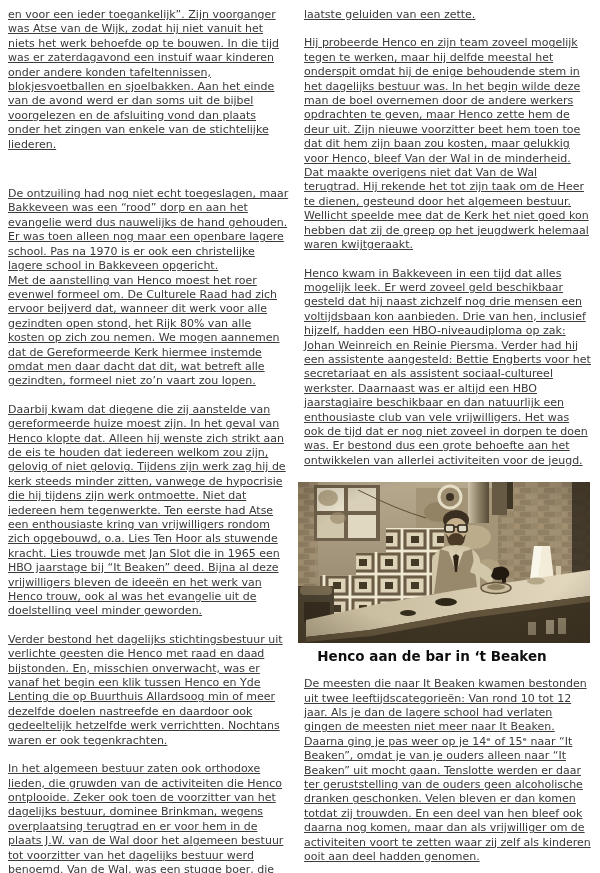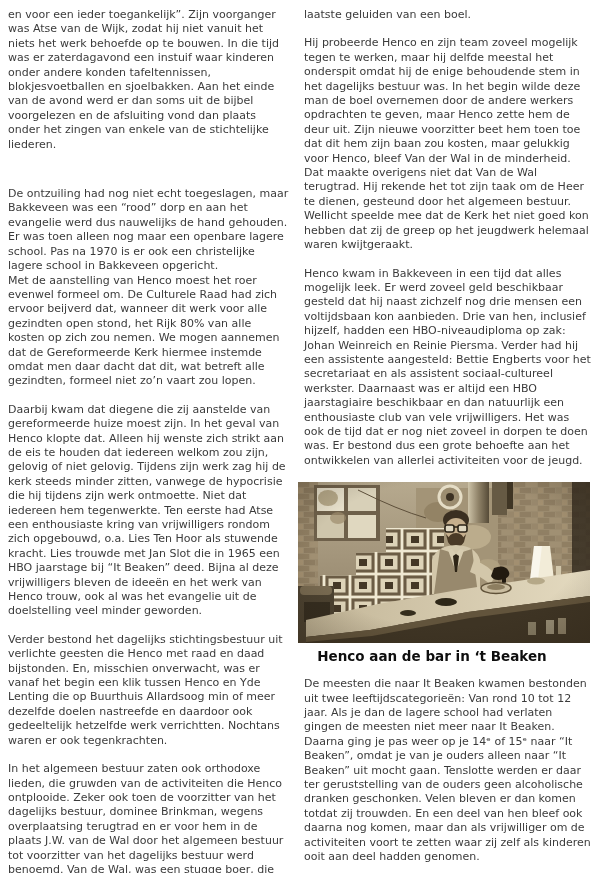--- a/index.html
+++ b/index.html
@@ -19,21 +19,21 @@
     box-sizing: border-box;
     width: 600px;
   }
   .col {
     font-size: 11px;
     line-height: 14.4px;
     text-align: left;
   }
   .col-left  { width: 281px; }
   .col-right { width: 288px; }
-  .col p { margin: 0 0 14px 0; }
+  .col p { margin: 0 0 14px 0; text-decoration: underline; }
   .col p.joined { margin-bottom: 0; margin-top: 35px; }
   figure.photo-figure {
     margin: 1px 0 12px -6px;
     width: 268px;
   }
   .photo-frame {
     width: 292px; height: 161px;
     overflow: hidden;
     line-height: 0;
   }
@@ -54,21 +54,21 @@
   <div class="col col-left">
     <p>en  voor een ieder toegankelijk”. Zijn voorganger was Atse van de Wijk, zodat hij niet vanuit het niets het werk behoefde op te bouwen. In die tijd was er zaterdagavond een instuif waar kinderen onder andere konden tafeltennissen, blokjesvoetballen en sjoelbakken. Aan het einde van de avond werd er dan soms uit de bijbel voorgelezen en de afsluiting vond dan plaats onder het zingen van enkele van de stichtelijke liederen.</p>
     <p class="joined">De ontzuiling had nog niet echt toegeslagen, maar Bakkeveen was een “rood” dorp en aan het evangelie werd dus nauwelijks de hand gehouden. Er was toen alleen nog maar een openbare lagere school. Pas na 1970 is er ook een christelijke lagere school in Bakkeveen opgericht.</p>
     <p>Met de aanstelling van Henco moest het roer evenwel formeel om. De Culturele Raad had zich ervoor beijverd dat, wanneer dit werk voor alle gezindten open stond, het Rijk 80% van alle kosten op zich zou nemen. We mogen aannemen dat de Gereformeerde Kerk hiermee instemde omdat men daar dacht dat dit, wat betreft alle gezindten, formeel niet zo’n vaart zou lopen.</p>
     <p>Daarbij kwam dat diegene die zij aanstelde van gereformeerde huize moest zijn. In het geval van Henco klopte dat. Alleen hij wenste zich strikt aan de eis te houden dat iedereen welkom zou zijn, gelovig of niet gelovig. Tijdens zijn werk zag hij de kerk steeds minder zitten, vanwege de hypocrisie die hij tijdens zijn werk ontmoette. Niet dat iedereen hem tegenwerkte. Ten eerste had Atse een enthousiaste kring van vrijwilligers rondom zich opgebouwd, o.a. Lies Ten Hoor als stuwende kracht. Lies trouwde met Jan Slot die in 1965 een HBO jaarstage bij “It Beaken” deed. Bijna al deze vrijwilligers bleven de ideeën en het werk van Henco trouw, ook al was het evangelie uit de doelstelling veel minder geworden.</p>
     <p>Verder bestond het dagelijks stichtingsbestuur uit verlichte geesten die Henco met raad en daad bijstonden. En, misschien onverwacht, was er vanaf het begin een klik tussen Henco en Yde Lenting die op Buurthuis Allardsoog min of meer dezelfde doelen nastreefde en daardoor ook gedeeltelijk hetzelfde werk verrichtten. Nochtans waren er ook tegenkrachten.</p>
     <p>In het algemeen bestuur zaten ook orthodoxe lieden, die gruwden van de activiteiten die Henco ontplooide. Zeker ook toen de voorzitter van het dagelijks bestuur, dominee Brinkman, wegens overplaatsing terugtrad en er voor hem in de plaats J.W. van de Wal door het algemeen bestuur tot voorzitter van het dagelijks bestuur werd benoemd. Van de Wal, was een stugge boer, die niet veel van al die nieuwlichterij wilde weten. Daarbij kwam dat zij de zondagsrust verstoorden, want op zondag was de koffiebar open, en zaterdagavond na twaalf uur klonken er nog de</p>
   </div>
 
   <div class="col col-right">
-    <p>laatste geluiden van een boel.</p>
+    <p>laatste geluiden van een zette.</p>
     <p>Hij probeerde Henco en zijn team zoveel mogelijk tegen te werken, maar hij delfde meestal het onderspit omdat hij de enige behoudende stem in het dagelijks bestuur was. In het begin wilde deze man de boel overnemen door de andere werkers opdrachten te geven, maar Henco zette hem de deur uit. Zijn nieuwe voorzitter beet hem toen toe dat dit hem zijn baan zou kosten, maar gelukkig voor Henco, bleef Van der Wal in de minderheid. Dat maakte overigens niet dat Van de Wal terugtrad. Hij rekende het tot zijn taak om de Heer te dienen, gesteund door het algemeen bestuur. Wellicht speelde mee dat de Kerk het niet goed kon hebben dat zij de greep op het jeugdwerk helemaal waren kwijtgeraakt.</p>
     <p>Henco kwam in Bakkeveen in een tijd dat alles mogelijk leek. Er werd zoveel geld beschikbaar gesteld dat hij naast zichzelf nog drie mensen een voltijdsbaan kon aanbieden. Drie van hen, inclusief hijzelf, hadden een HBO-niveaudiploma op zak: Johan Weinreich en Reinie Piersma. Verder had hij een assistente aangesteld: Bettie Engberts voor het secretariaat en als assistent sociaal-cultureel werkster. Daarnaast was er altijd een HBO jaarstagiaire beschikbaar en dan natuurlijk een enthousiaste club van vele vrijwilligers. Het was ook de tijd dat er nog niet zoveel in dorpen te doen was. Er bestond dus een grote behoefte aan het ontwikkelen van allerlei activiteiten voor de jeugd.</p>
 
     <figure class="photo-figure">
       <div class="photo-frame">
         <svg width="292" height="161" viewBox="0 0 292 161" xmlns="http://www.w3.org/2000/svg">
           <defs>
             <linearGradient id="wallg" x1="0" y1="0" x2="0" y2="1">
               <stop offset="0" stop-color="#b6a98e"></stop>
               <stop offset="1" stop-color="#8d7e65"></stop>

